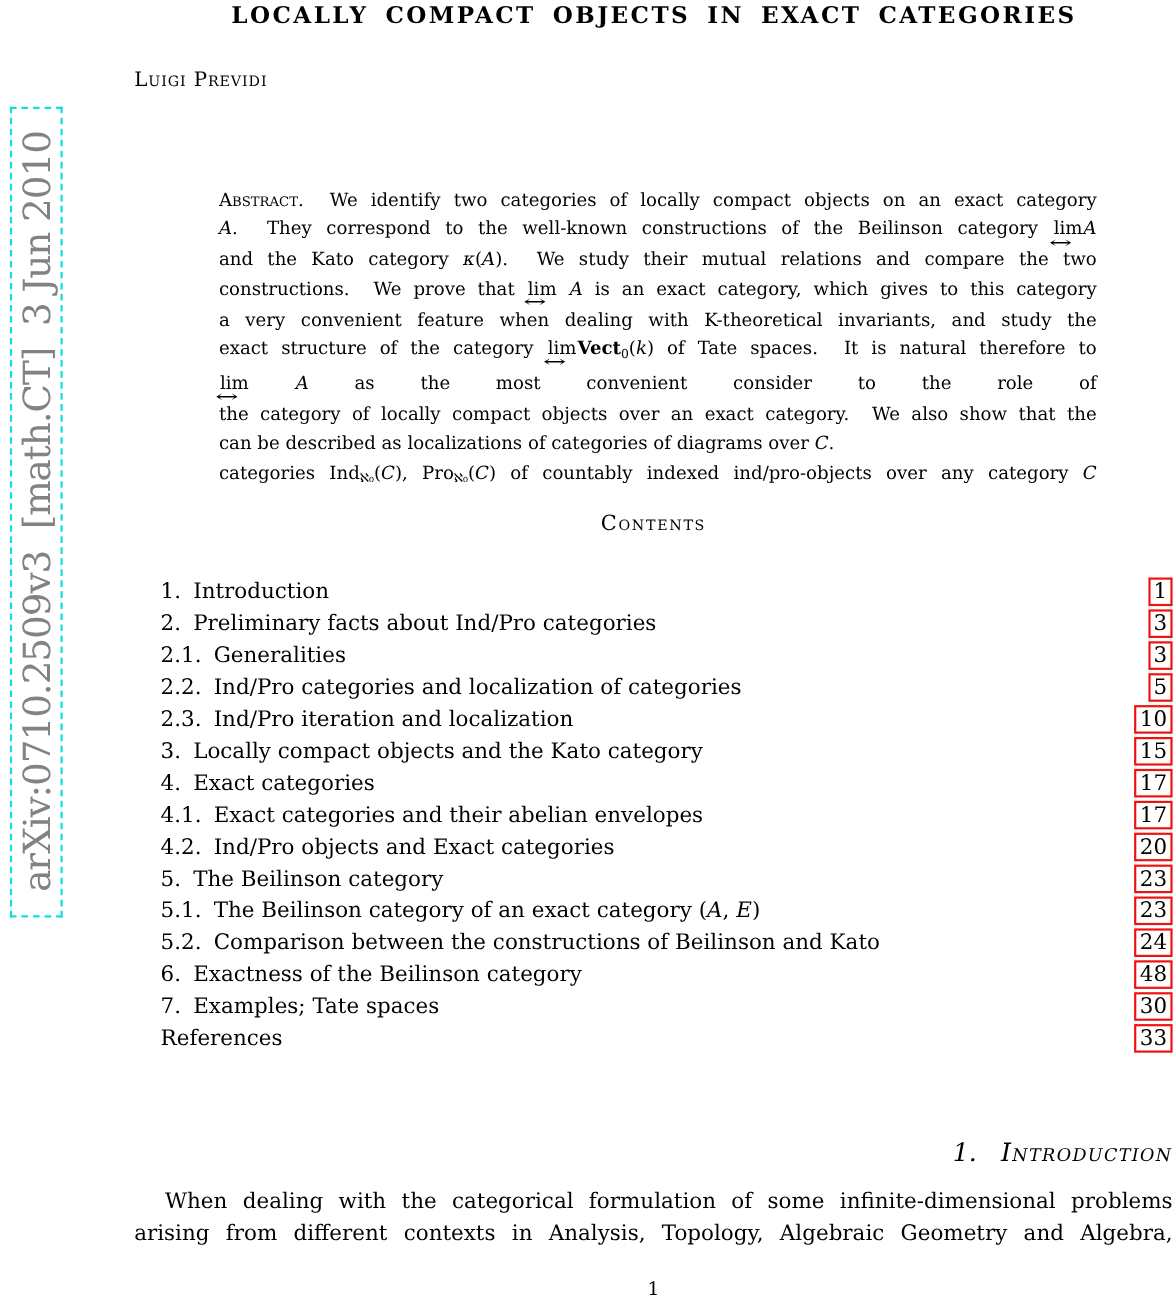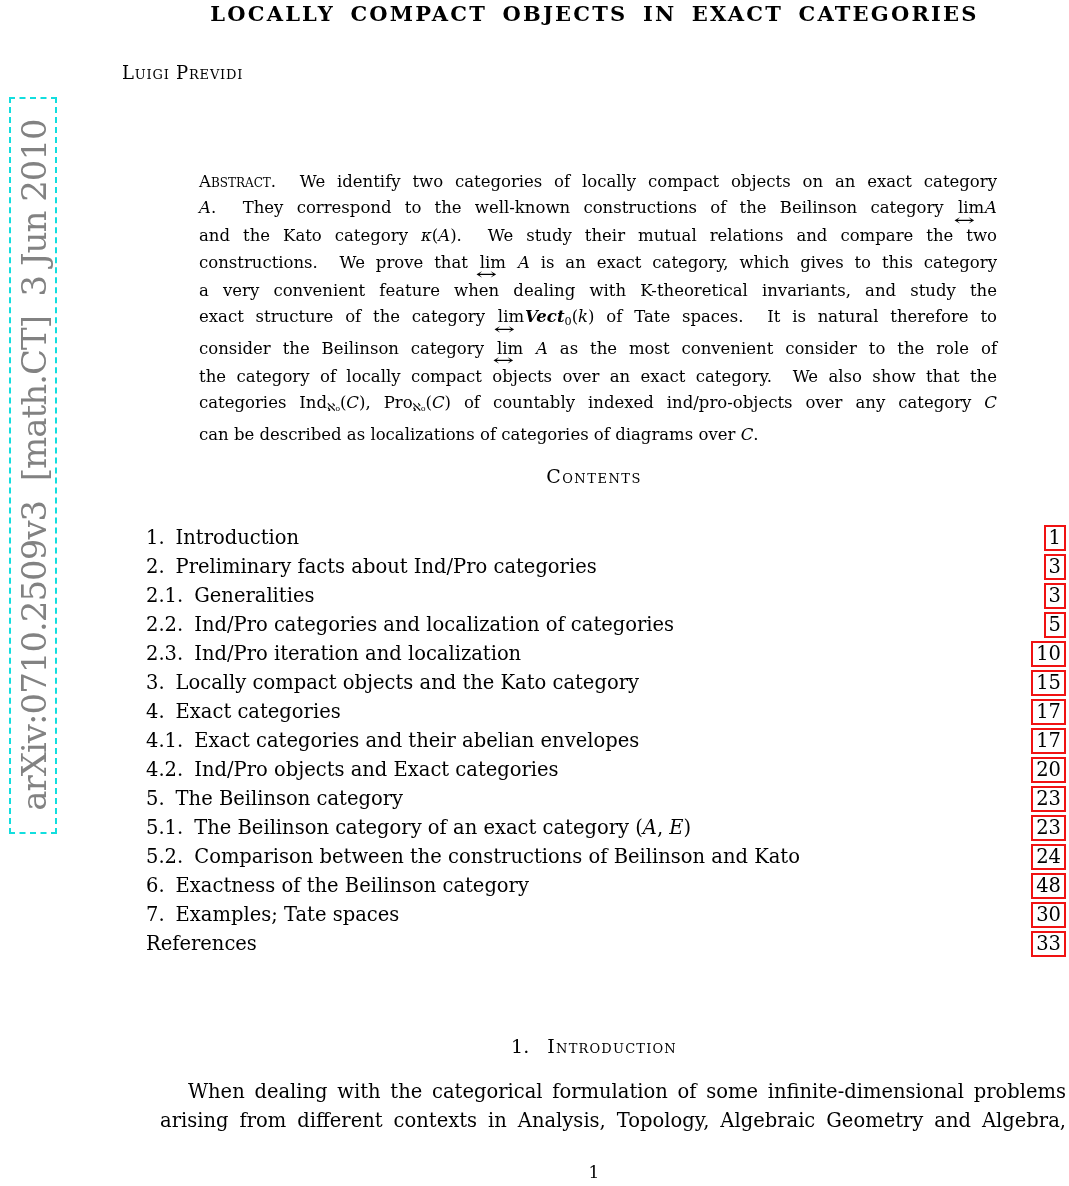--- a/index.html
+++ b/index.html
@@ -47,21 +47,21 @@
   .abs-line {
     white-space:pre-wrap;
     text-align:justify; text-align-last:justify;
   }
   .abs-line.last { text-align-last:left; }
 
   
   .f-sc  { font-variant:small-caps; }
   .f-cal { font-style:italic; }
   .f-it  { font-style:italic; }
-  .f-b   { font-weight:bold;font-style:italic; }
+  .f-b   { font-weight:bold; }
   .f-sub { font-size:68%; vertical-align:-0.3em;
            font-family:"DejaVu Serif","DejaVu Sans",serif; }
   .lim { display:inline-flex; flex-direction:column; align-items:flex-start;
          line-height:1; margin:0 1px; }
   .lim-top { line-height:1; }
   .lim-arr { font-size:0.9em; line-height:0.45; transform:scaleX(1.7); }
 
   
   .contents-heading {
     position:absolute; top:465px; left:122px; width:944px;
@@ -78,30 +78,30 @@
   .toc-pagebox {
     margin-left:auto; display:inline-block;
     border:2px solid #f01212; padding:0 3px;
     line-height:22px; font-size:19.5px; color:#000;
     text-decoration:none; cursor:pointer;
   }
 
   
   .section-heading {
     position:absolute; top:1035px; left:122px; width:944px;
-    text-align:center; font-size:19px;
+    text-align:right; font-size:23px;font-style:italic;
   }
   .section-heading .f-sc { letter-spacing:1.2px; }
   .intro {
     position:absolute; top:1077px; left:122px; width:944px;
     font-size:19.5px; line-height:29.3px;
   }
   .intro-line {
     white-space:pre-wrap;
-    text-align:justify; text-align-last:justify;margin-left:38px;
+    text-align:justify; text-align-last:justify;
   }
   .intro-line.indent { text-indent:28px; }
 
   .footer-num {
     position:absolute; top:1162px; left:122px; width:944px;
     text-align:center; font-size:17px;
   }
 </style>
 </head>
 <body>
@@ -114,24 +114,24 @@
   <div class="title">LOCALLY COMPACT OBJECTS IN EXACT CATEGORIES</div>
   <div class="author">Luigi Previdi</div>
 
   <div class="abstract">
       <div class="abs-line"><span class="f-sc">Abstract.</span><span>  We identify two categories of locally compact objects on an exact category</span></div>
       <div class="abs-line"><span class="f-cal">A</span><span>.  They correspond to the well-known constructions of the Beilinson category </span><span class="lim"><span class="lim-top">lim</span><span class="lim-arr">↔</span></span><span class="f-cal">A</span></div>
       <div class="abs-line"><span>and the Kato category </span><span class="f-it">κ</span><span>(</span><span class="f-cal">A</span><span>).  We study their mutual relations and compare the two</span></div>
       <div class="abs-line"><span>constructions.  We prove that </span><span class="lim"><span class="lim-top">lim</span><span class="lim-arr">↔</span></span><span> </span><span class="f-cal">A</span><span> is an exact category, which gives to this category</span></div>
       <div class="abs-line"><span>a very convenient feature when dealing with K-theoretical invariants, and study the</span></div>
       <div class="abs-line"><span>exact structure of the category </span><span class="lim"><span class="lim-top">lim</span><span class="lim-arr">↔</span></span><span class="f-b">Vect</span><span class="f-sub">0</span><span>(</span><span class="f-it">k</span><span>) of Tate spaces.  It is natural therefore to</span></div>
-      <div class="abs-line"><span>consider the Beilinson category </span><span class="lim"><span class="lim-top">lim</span><span class="lim-arr">↔</span></span><span> </span><span class="f-cal">A</span><span> as the most convenient consider to the role of</span></div>
+      <div class="abs-line"><span class="lim"><span class="lim-top">lim</span><span class="lim-arr">↔</span></span><span> </span><span class="f-cal">A</span><span> as the most convenient consider to the role of</span></div>
       <div class="abs-line"><span>the category of locally compact objects over an exact category.  We also show that the</span></div>
+      <div class="abs-line last"><span>can be described as localizations of categories of diagrams over </span><span class="f-cal">C</span><span>.</span></div>
       <div class="abs-line"><span>categories Ind</span><span class="f-sub">ℵ₀</span><span>(</span><span class="f-cal">C</span><span>), Pro</span><span class="f-sub">ℵ₀</span><span>(</span><span class="f-cal">C</span><span>) of countably indexed ind/pro-objects over any category </span><span class="f-cal">C</span></div>
-      <div class="abs-line last"><span>can be described as localizations of categories of diagrams over </span><span class="f-cal">C</span><span>.</span></div>
     </div>
 
   <div class="contents-heading">Contents</div>
   <div class="toc">
       <div class="toc-row">
         <span class="toc-num">1.</span>
         <span class="toc-label"><span>Introduction</span></span>
         <span class="toc-pagebox">1</span>
       </div>
       <div class="toc-row">

